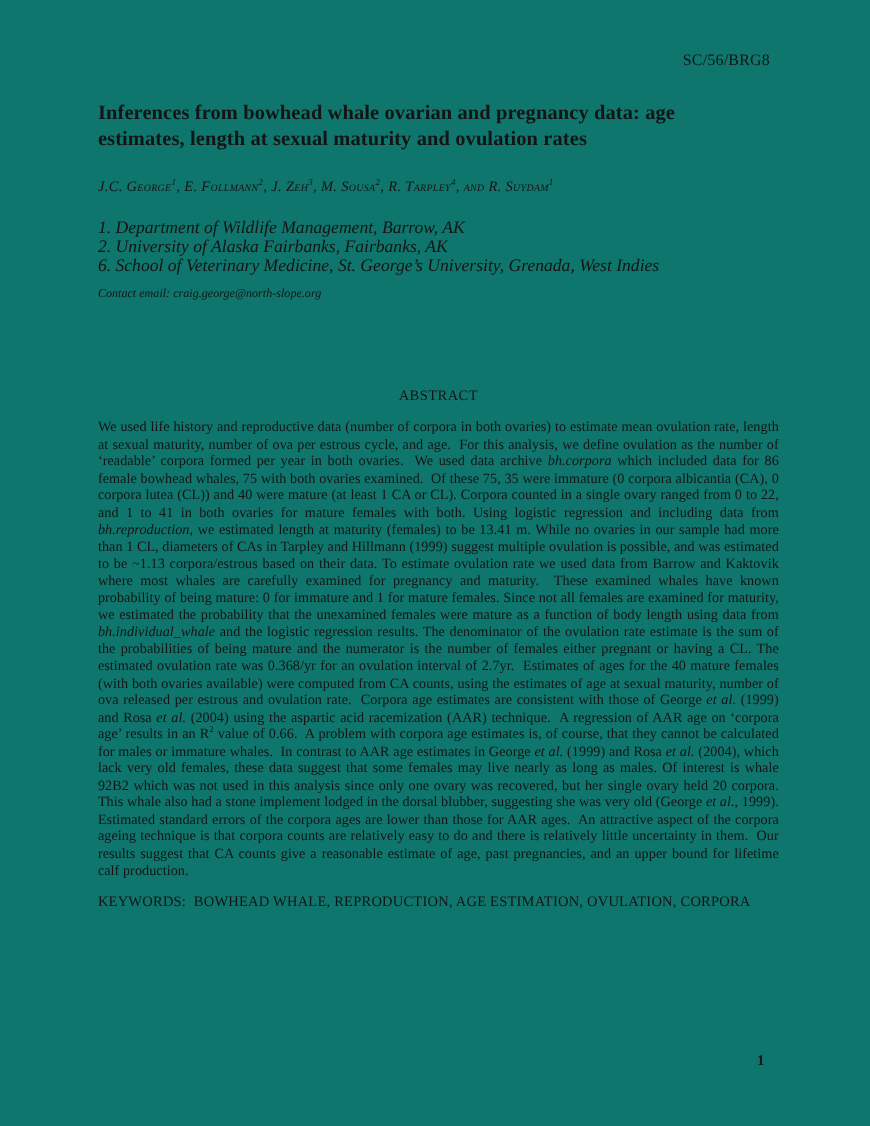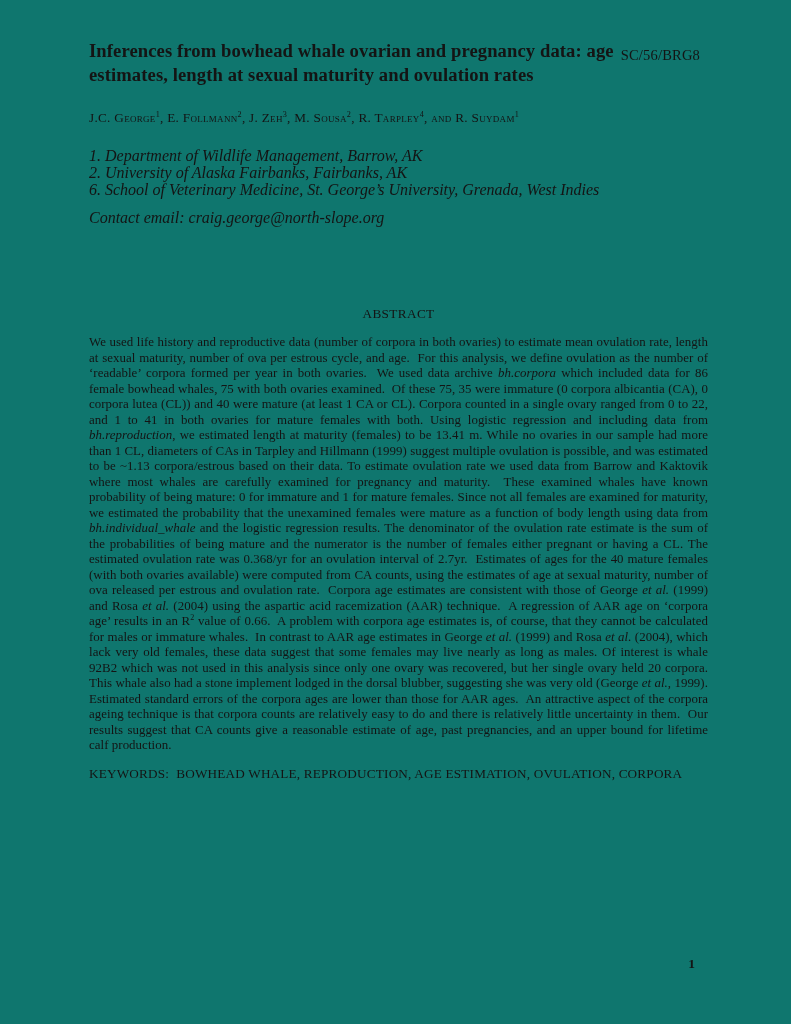--- a/index.html
+++ b/index.html
@@ -17,48 +17,49 @@
     position: absolute;
     top: 47px;
     right: 91px;
     font-size: 14.5px;
     letter-spacing: 0.2px;
   }
   .content {
     padding: 0 83px 0 89px;
   }
   .title {
-    margin: 39px 0 0 0;
+    margin: 91px 0 0 0;
     max-width: 588px;
     font-size: 18.6px;
     line-height: 24px;
     font-weight: bold;
     letter-spacing: 0.1px;
   }
   .authors {
     margin-top: 23px;
     font-size: 13.2px;
     font-variant: small-caps;
     letter-spacing: 0.3px;
+    font-style: italic;
   }
   .authors sup {
     font-size: 0.62em;
     vertical-align: super;
     line-height: 0;
   }
   .affiliations {
     margin-top: 21px;
     font-style: italic;
     font-size: 16px;
     line-height: 17px;
   }
   .contact {
     margin-top: 11px;
     font-style: italic;
-    font-size: 16px;
+    font-size: 11px;
   }
   .abs-heading {
     margin-top: 79px;
     font-size: 13.2px;
     letter-spacing: 0.4px;
     text-align: center;
   }
   .abs-text {
     margin: 13px 0 12px 0;
     font-size: 12.9px;

